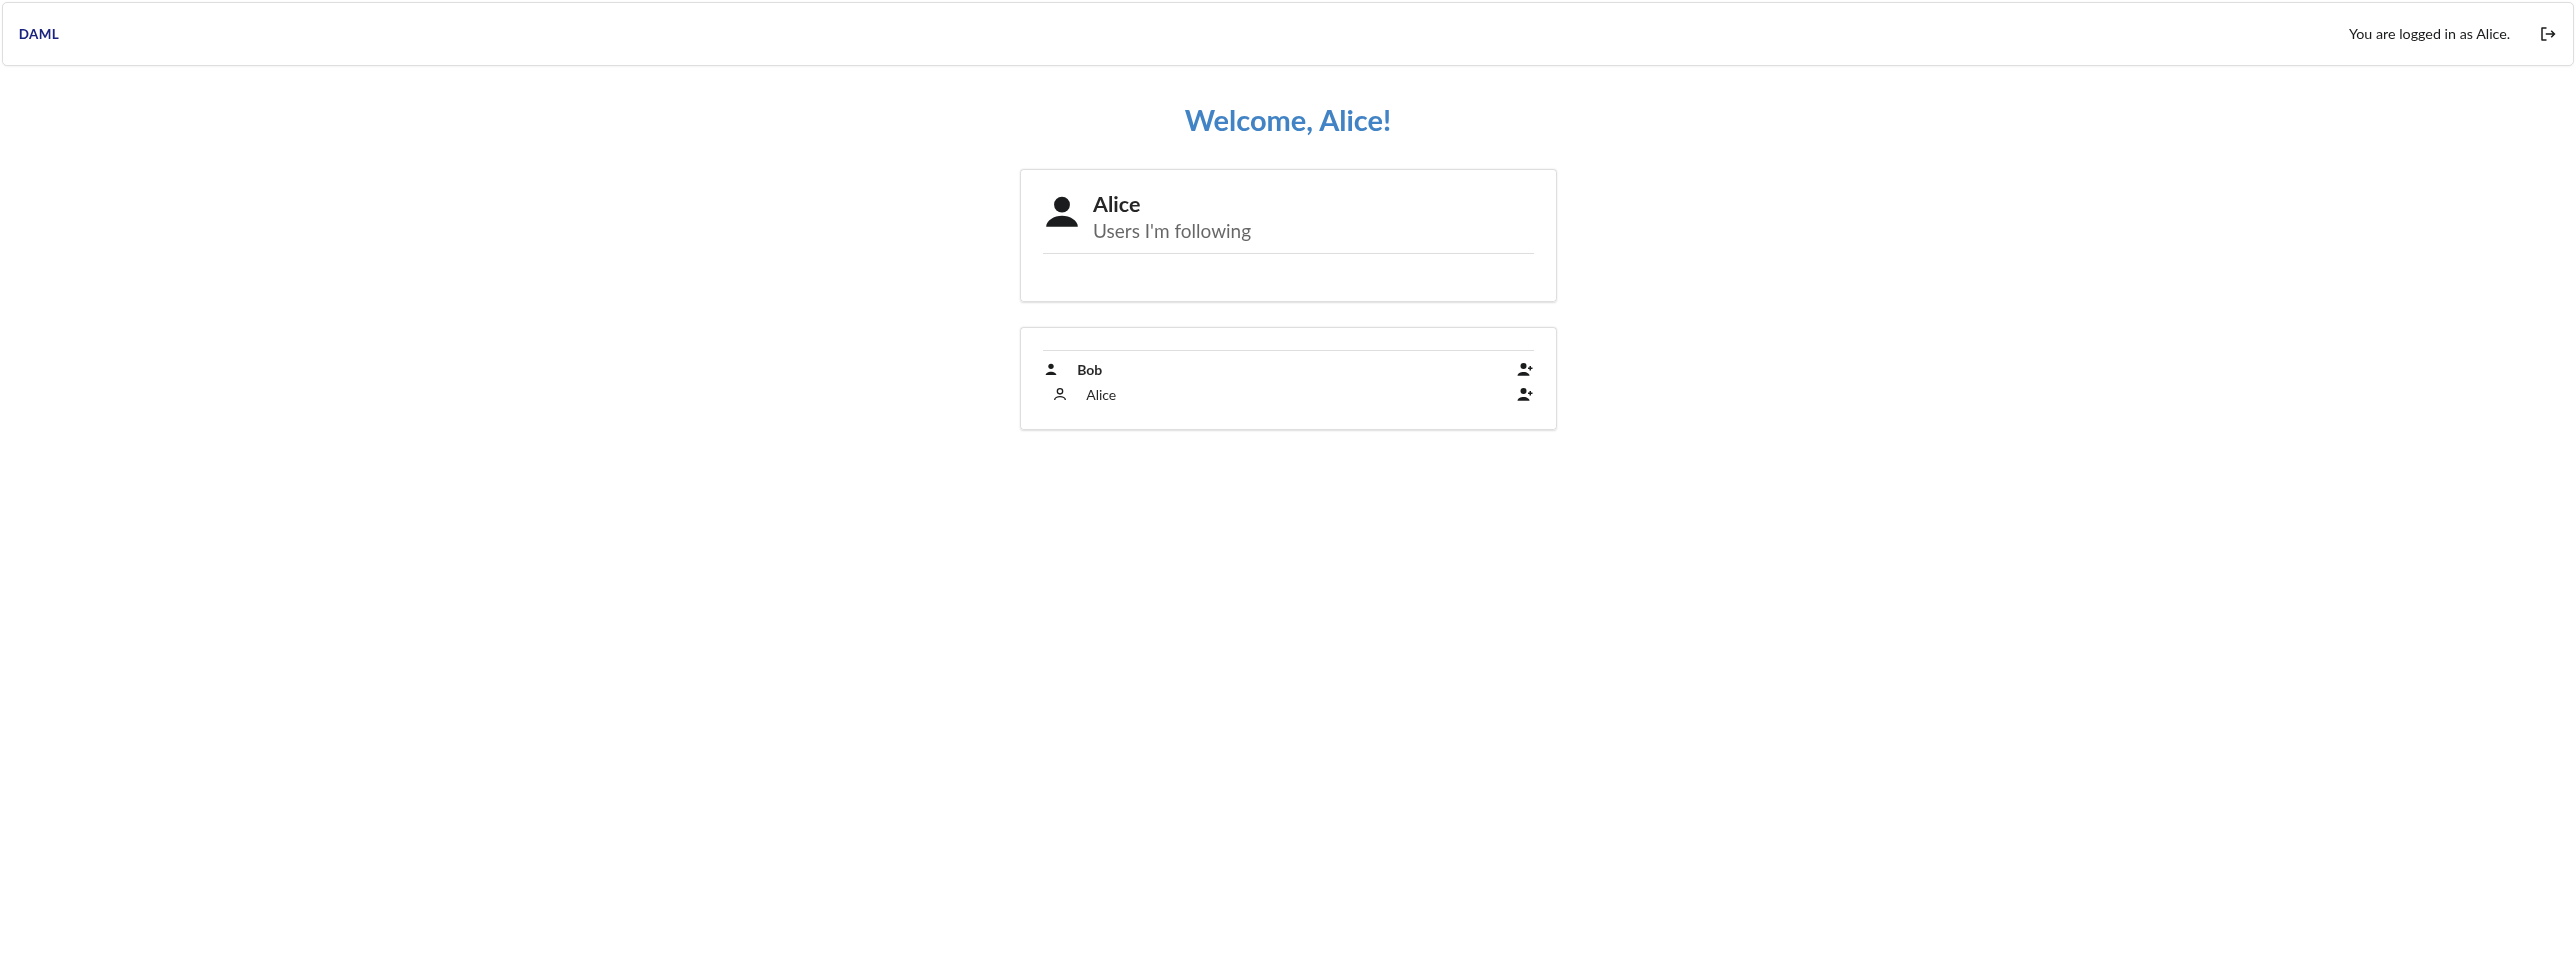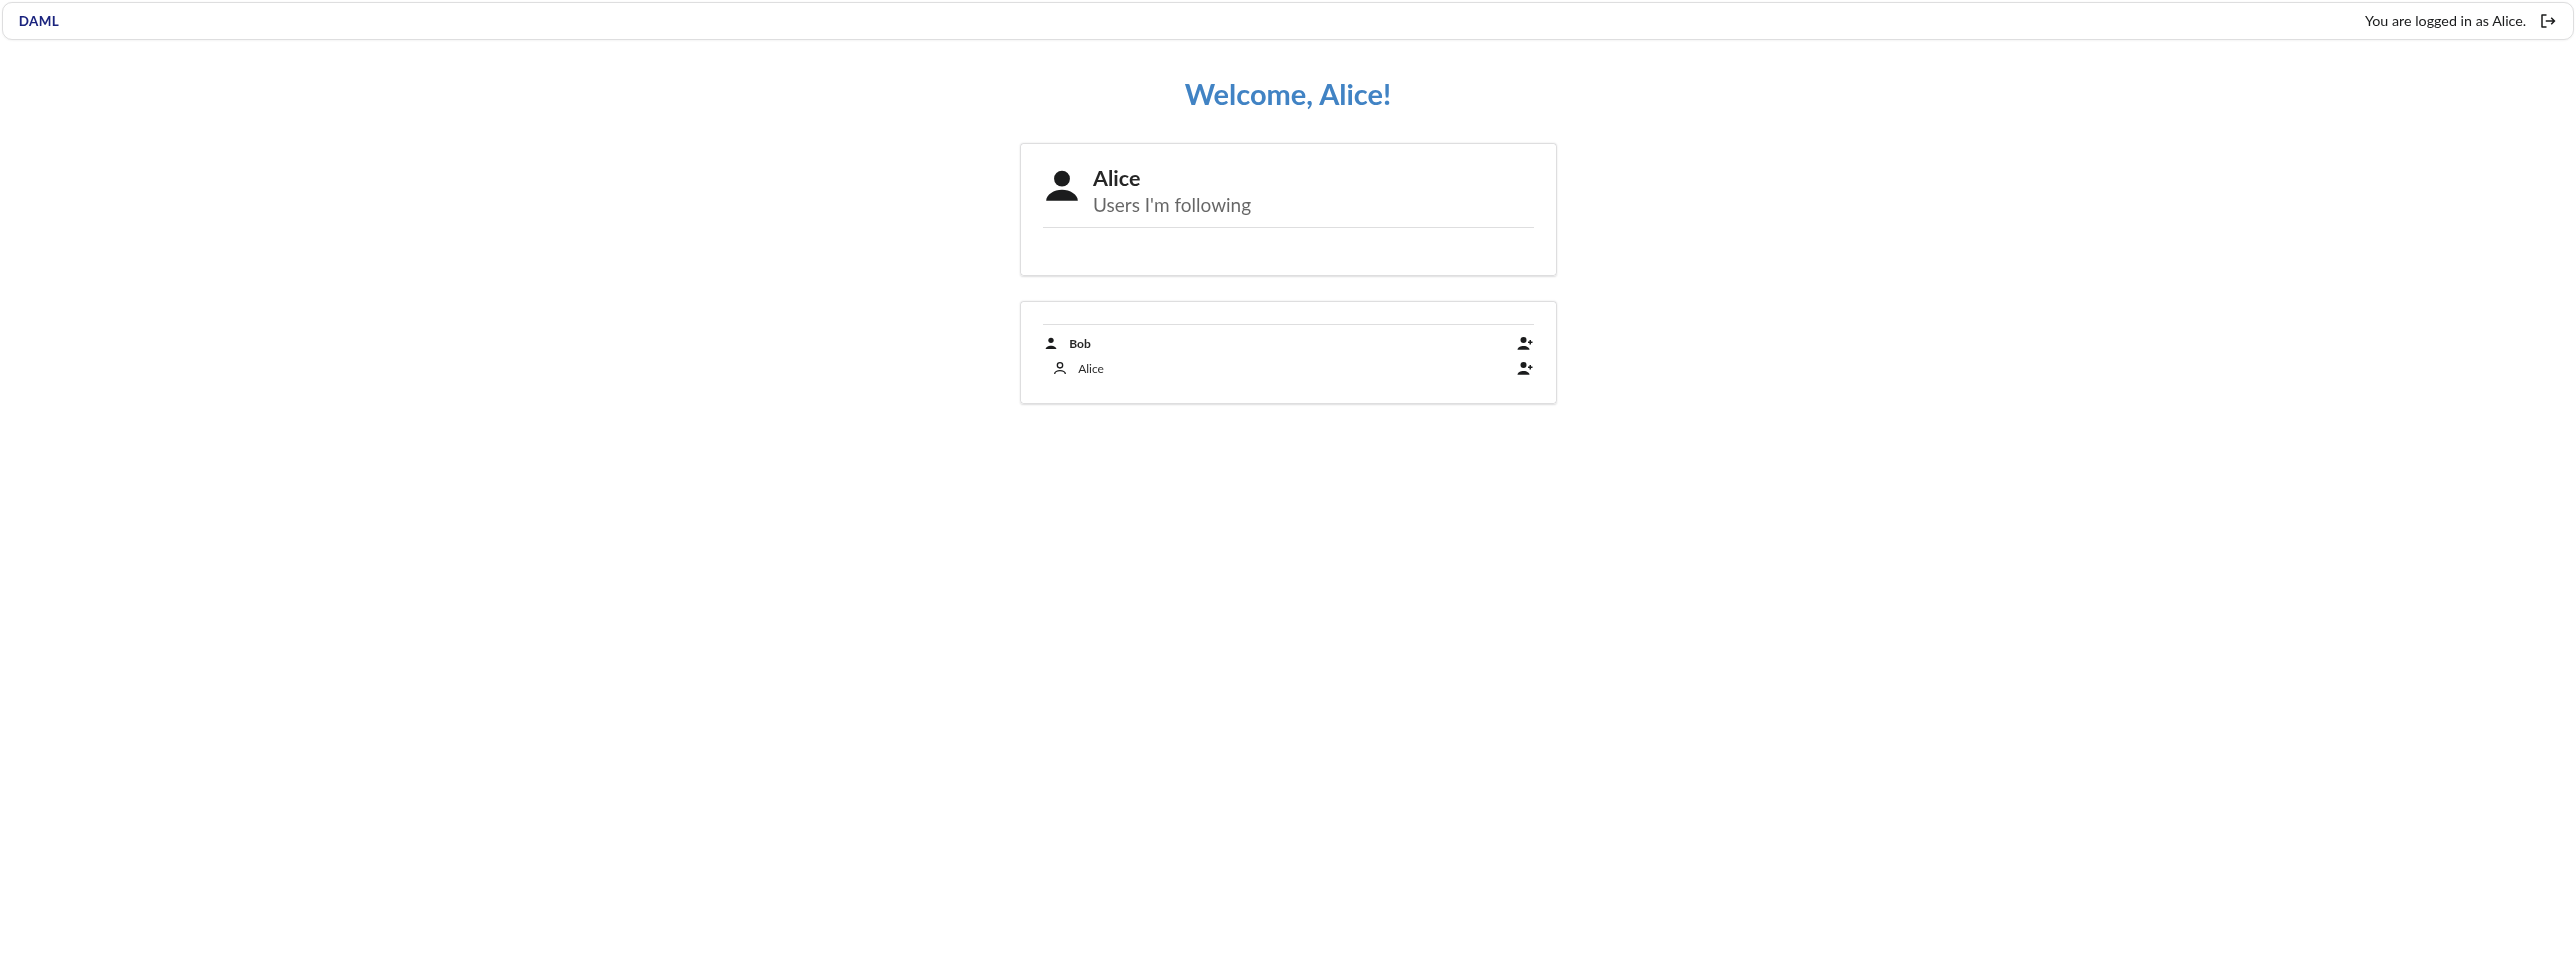--- a/index.html
+++ b/index.html
@@ -4,38 +4,38 @@
 <style>
   * { box-sizing: border-box; margin: 0; padding: 0; }
   body {
     font-family: Lato, "Helvetica Neue", Arial, Helvetica, sans-serif;
     background: #ffffff;
     color: rgba(0,0,0,0.87);
     font-size: 12.5px;
   }
   .topbar {
     border: 0.9px solid rgba(34,36,38,0.15);
-    border-radius: 10px;
+    border-radius: 5px;
     margin: 1.8px 1.8px 0 1.8px;
     display: flex;
     align-items: center;
     justify-content: space-between;
-    padding: 9px 16px;
+    padding: 22px 16px;
     box-shadow: 0 0.9px 1.8px 0 rgba(34,36,38,0.05);
   }
   .logo {
     font-weight: 700;
     font-size: 13.4px;
     color: #1a237e;
     letter-spacing: 0.4px;
   }
   .topbar-right {
     display: flex;
     align-items: center;
-    gap: 13px;
+    gap: 29px;
   }
   .login-status {
     font-size: 14.3px;
     color: #1b1c1d;
   }
   .logout-icon {
     width: 18px;
     height: 18px;
     cursor: pointer;
   }
@@ -123,23 +123,24 @@
     gap: 10.7px;
   }
   .network-row-left.indent {
     padding-left: 9px;
   }
   .row-icon {
     width: 16px;
     height: 16px;
   }
   .row-name {
-    font-size: 12px;
+    font-size: 14px;
     font-weight: 700;
     color: rgba(0,0,0,0.85);
+    margin-left: 8px;
   }
   .row-name.sub {
     font-weight: 400;
   }
   .add-user-icon {
     width: 18px;
     height: 18px;
     cursor: pointer;
   }
   svg { display: block; }

